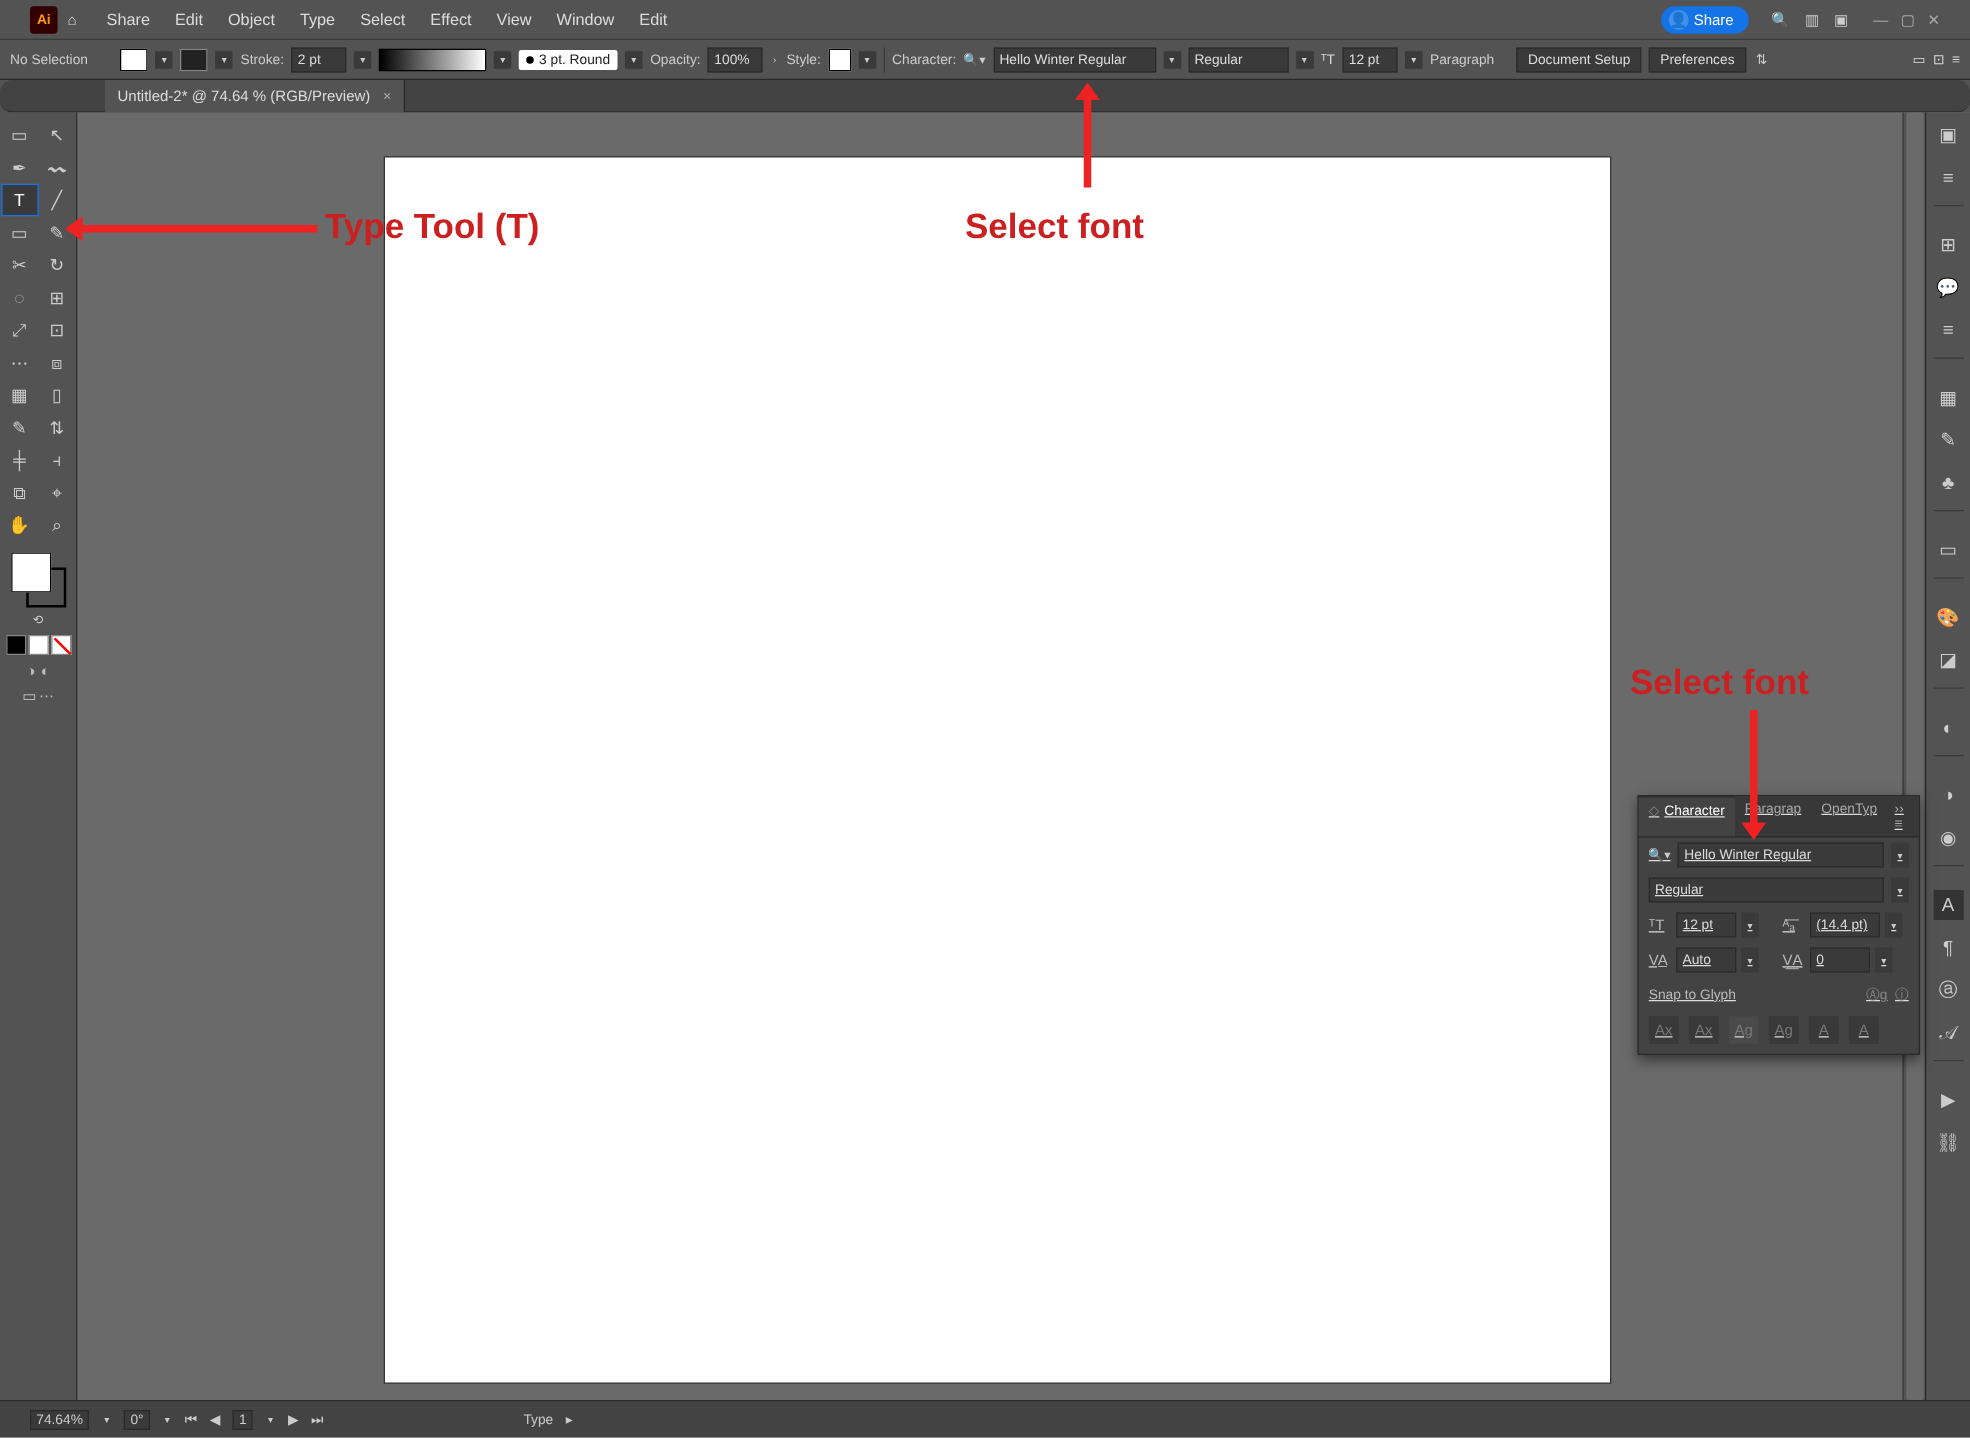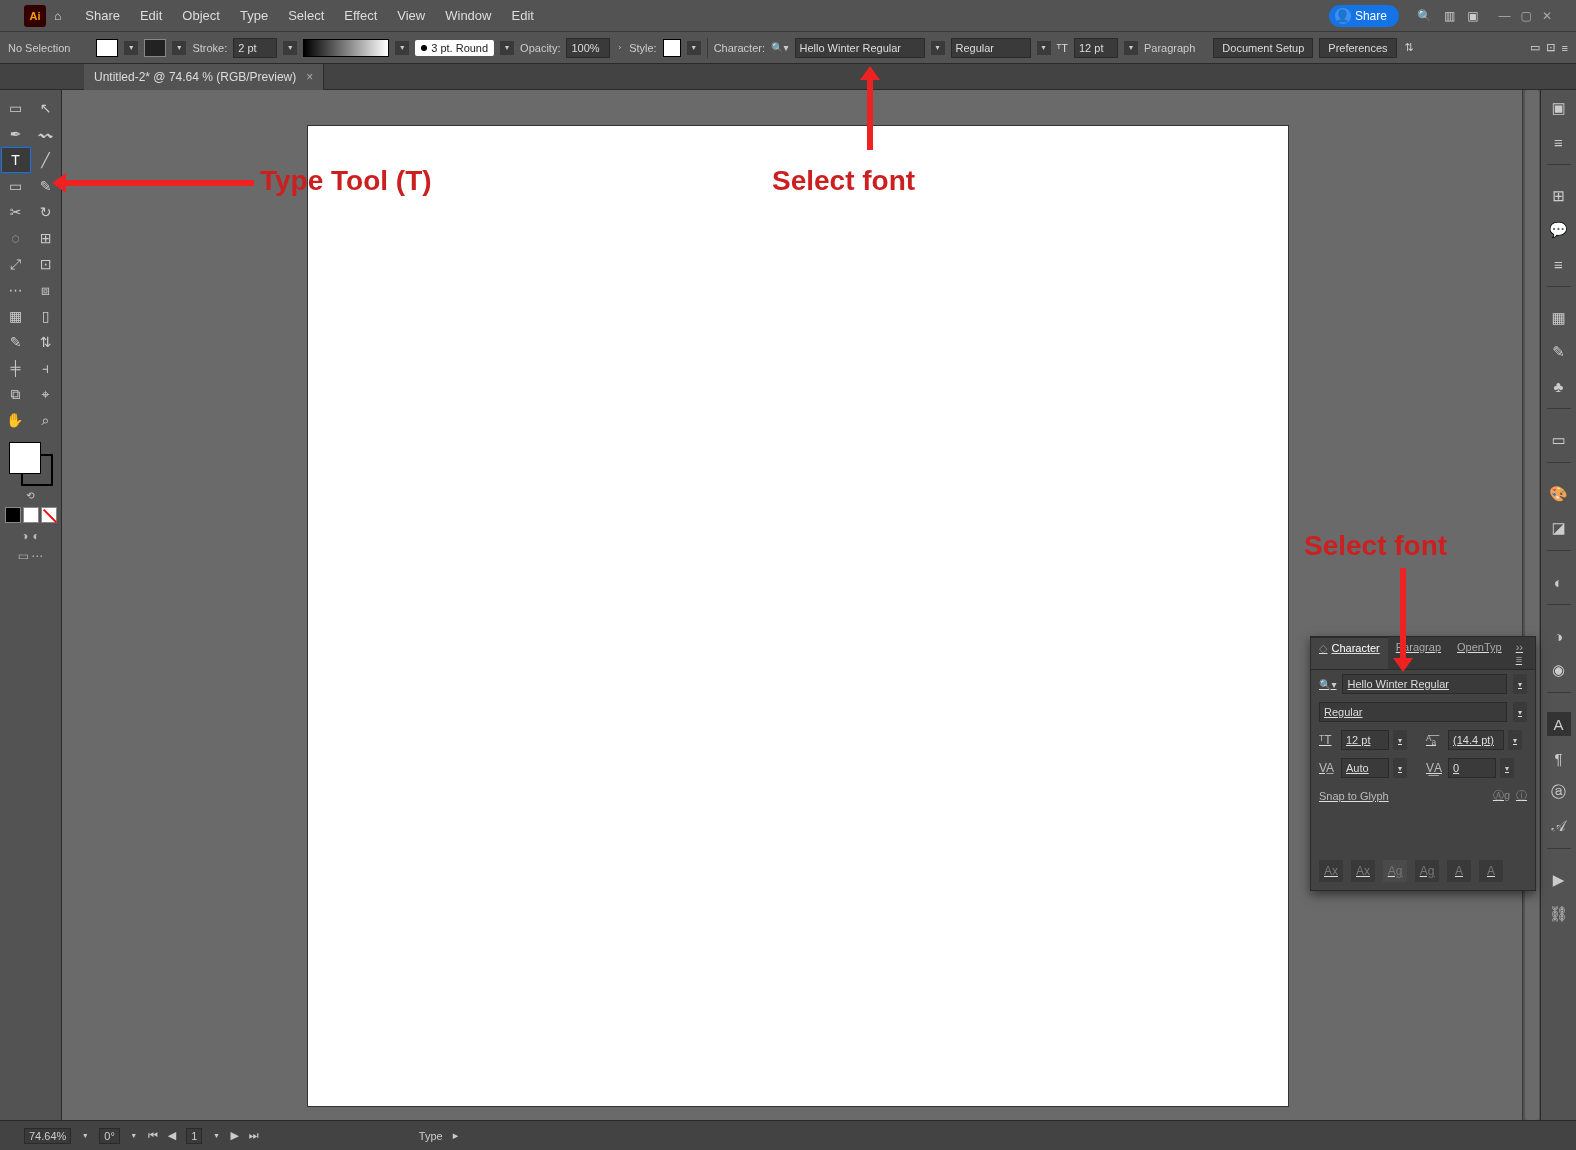--- a/index.html
+++ b/index.html
@@ -25,21 +25,21 @@
   .field { background: #3a3a3a; color: #ddd; border: 1px solid #2a2a2a; height: 20px; padding: 0 4px; font-size: 11px; display: flex; align-items: center; }
   .field.w40 { width: 44px; } .field.w80 { width: 80px; } .field.w130 { width: 130px; }
   .grad { width: 86px; height: 18px; background: linear-gradient(90deg,#000,#fff); border: 1px solid #000; }
   .pill { background: #fff; color: #222; border-radius: 2px; padding: 2px 6px; font-size: 11px; display: flex; align-items: center; gap: 4px; }
   .pill .dot { width: 6px; height: 6px; border-radius: 50%; background: #000; }
   .btn { background: #3a3a3a; border: 1px solid #2a2a2a; color: #ddd; padding: 2px 8px; font-size: 11px; height: 20px; display: flex; align-items: center; }
   .vsep { width: 1px; height: 20px; background: #3a3a3a; }
   .chev { font-size: 8px; color: #ccc; padding: 0 2px; }
   
   
-  .tabbar { height: 26px; background: #434343; display: flex; align-items: center; padding-left: 84px; border-bottom: 1px solid #2a2a2a; }
+  .tabbar { height: 26px; background: #434343; display: flex; align-items: center; padding-left: 84px; border-bottom: 1px solid #2a2a2a; border-radius: 10px; }
   .doctab { background: #535353; height: 26px; display: flex; align-items: center; padding: 0 10px; font-size: 12px; color: #ddd; gap: 10px; border-right: 1px solid #2a2a2a; }
   .doctab .x { color: #aaa; }
   
   
   .workspace { position: absolute; top: 90px; bottom: 30px; left: 0; right: 0; display: flex; }
   
   
   .toolbox { width: 62px; background: #535353; border-right: 1px solid #2a2a2a; padding-top: 4px; display: flex; flex-direction: column; align-items: center; }
   .tool-grid { display: grid; grid-template-columns: 28px 28px; gap: 2px; padding: 2px; }
   .tool { width: 28px; height: 24px; background: #535353; display: flex; align-items: center; justify-content: center; color: #ccc; font-size: 14px; }
@@ -67,21 +67,21 @@
   .char-panel .tabs .t { padding: 4px 8px; color: #aaa; }
   .char-panel .tabs .t:first-child { background: #434343; color: #fff; border-top: 1px solid #2a2a2a; }
   .char-panel .tabs .tr { margin-left: auto; padding: 4px 6px; color: #aaa; }
   .char-panel .row { display: flex; align-items: center; padding: 4px 8px; gap: 6px; }
   .char-panel .inp { flex: 1; background: #3a3a3a; border: 1px solid #2a2a2a; color: #ddd; height: 20px; padding: 0 4px; font-size: 11px; }
   .char-panel .dd { width: 14px; height: 20px; background: #3a3a3a; display: flex; align-items: center; justify-content: center; font-size: 8px; color: #ccc; }
   .char-panel .half { display: flex; align-items: center; gap: 4px; flex: 1; }
   .char-panel .ic { width: 18px; color: #bbb; font-size: 12px; }
   .char-panel .snap { padding: 6px 8px; display: flex; align-items: center; color: #bbb; }
   .char-panel .snap .ricons { margin-left: auto; display: flex; gap: 6px; color: #888; }
-  .char-panel .glyph-row { display: flex; padding: 4px 8px 8px; gap: 8px; color: #777; margin-top: 47px; }
+  .char-panel .glyph-row { display: flex; padding: 4px 8px 8px; gap: 8px; color: #777; }
   .char-panel .glyph-row .g { width: 24px; height: 22px; background: #393939; display: flex; align-items: center; justify-content: center; font-size: 12px; }
   
   
   .statusbar { position: absolute; bottom: 0; left: 0; right: 0; height: 30px; background: #434343; border-top: 1px solid #2a2a2a; display: flex; align-items: center; padding: 0 24px; gap: 10px; font-size: 11px; color: #ccc; }
   .statusbar .sf { background: #3a3a3a; border: 1px solid #2a2a2a; padding: 1px 4px; }
   
   
   .annot { position: absolute; color: #cc1f1f; font-weight: bold; font-size: 28px; pointer-events: none; }
   .arrow-h { position: absolute; height: 6px; background: #e22; }
   .arrow-h::before { content: ""; position: absolute; left: -14px; top: -7px; border: 10px solid transparent; border-right: 14px solid #e22; }

